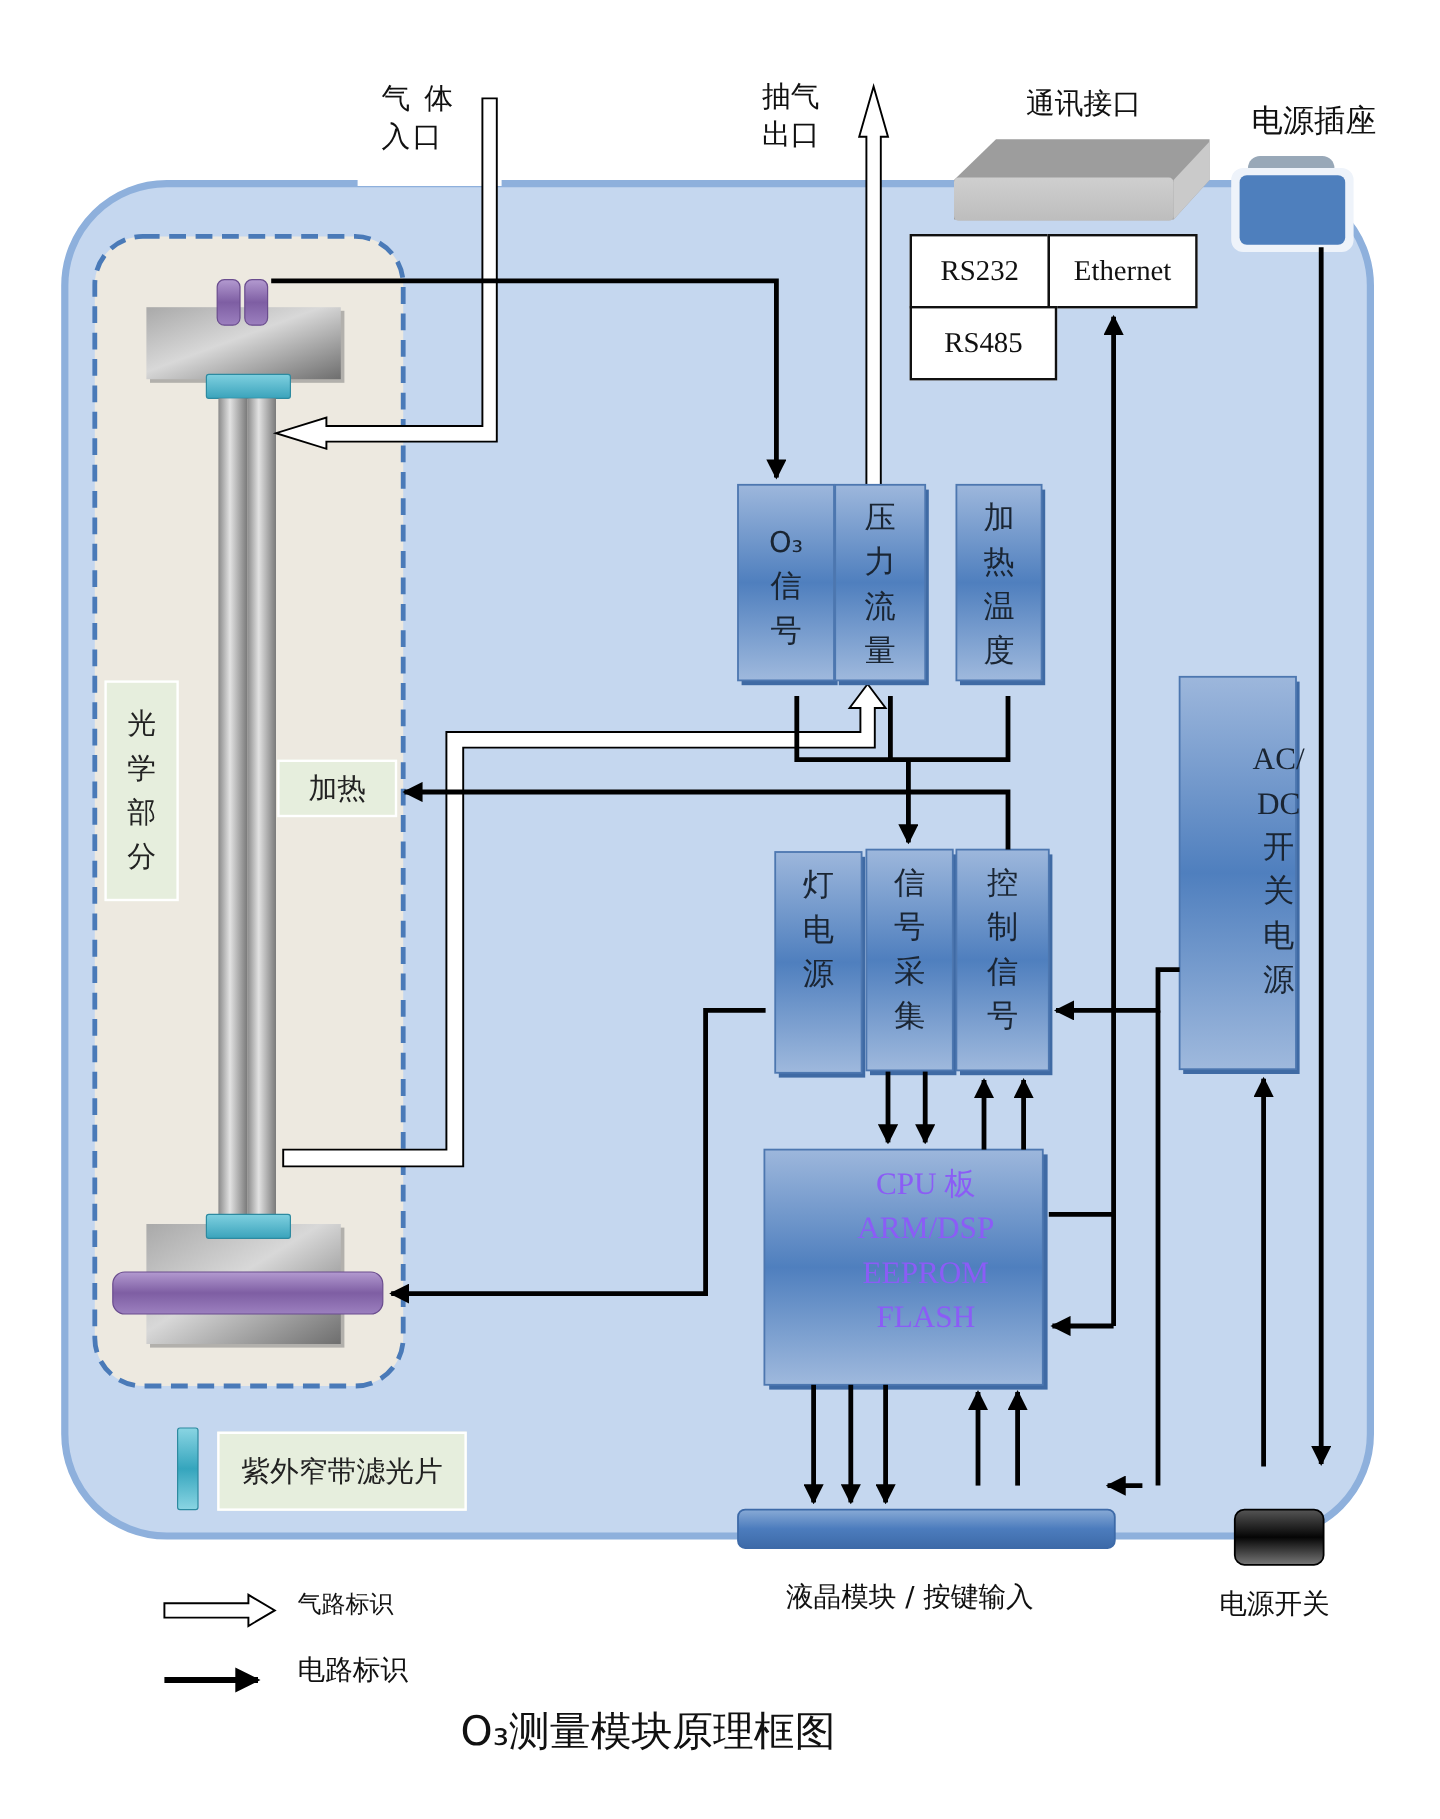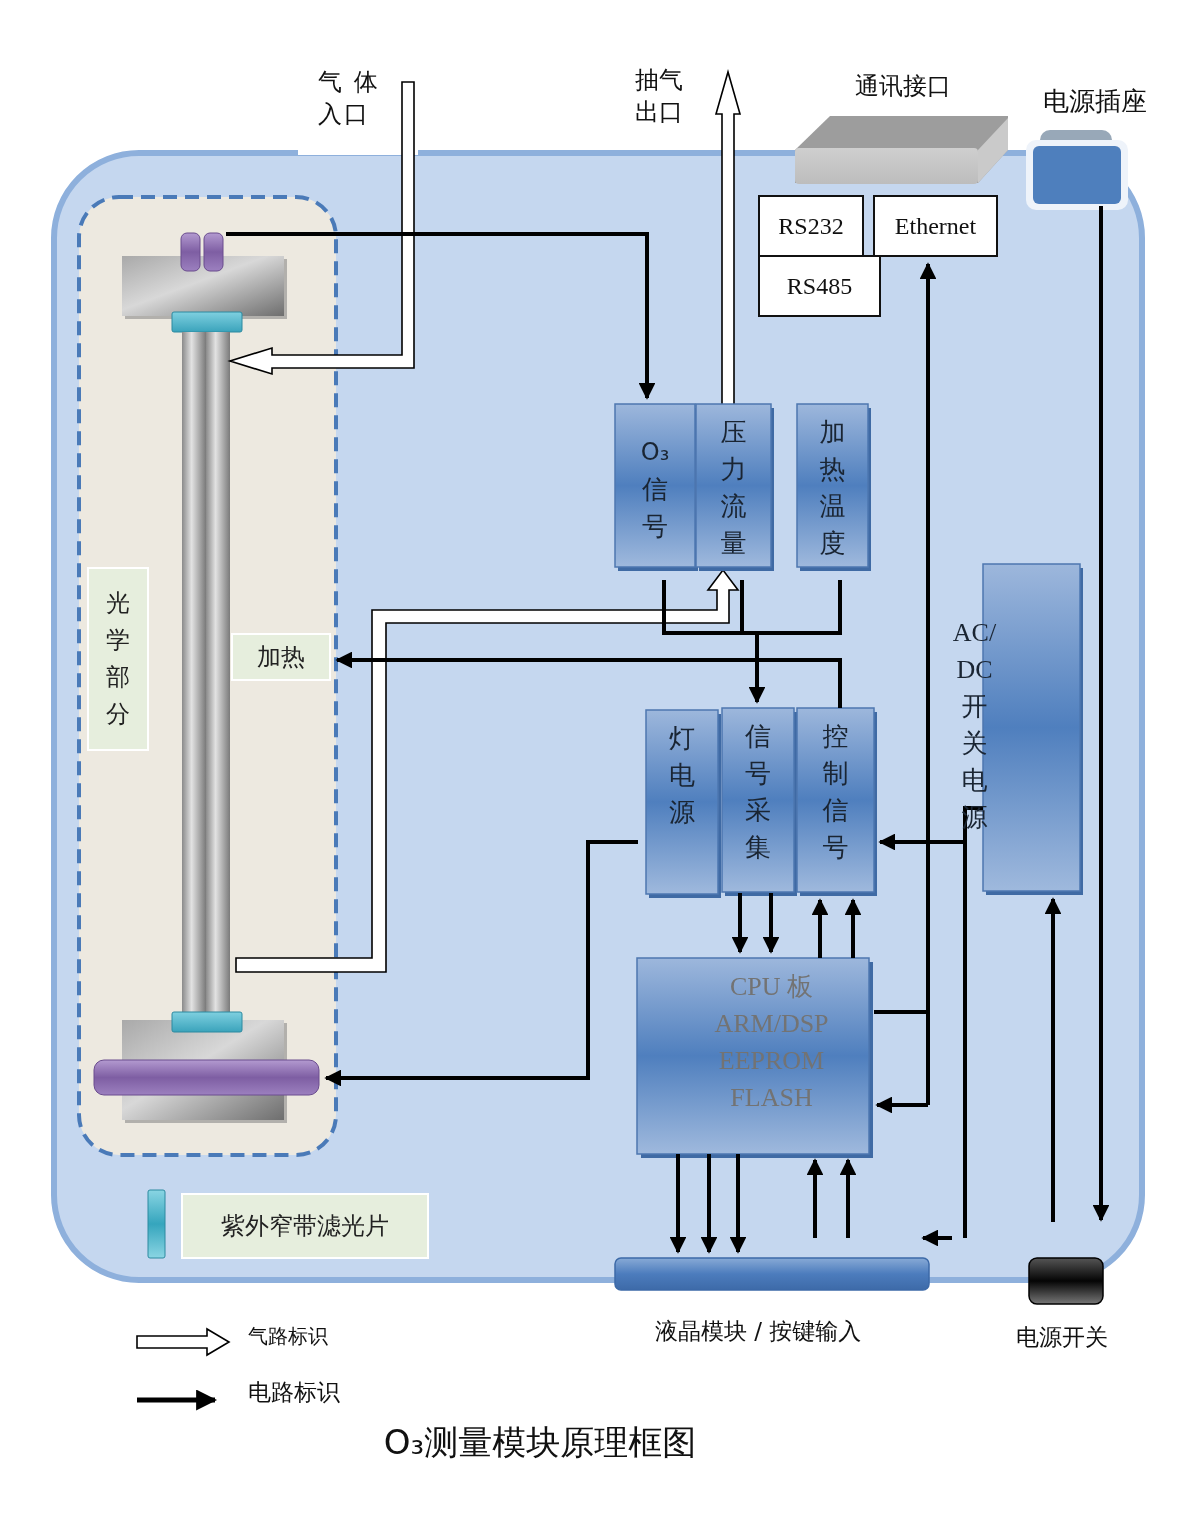--- a/index.html
+++ b/index.html
@@ -10,21 +10,21 @@
   .vtext { position: absolute; display: flex; flex-direction: column; align-items: center;
            font-family: "DejaVu Sans", "Liberation Sans", sans-serif; font-size: 26px; color: #1a2533; line-height: 37px; }
   .serif { font-family: "Liberation Serif", "DejaVu Serif", serif; }
   .cell { position: absolute; background: #fff; border: 2px solid #111; box-sizing: border-box;
           display: flex; align-items: center; justify-content: center;
           font-family: "Liberation Serif", "DejaVu Serif", serif; font-size: 24px; color: #111; }
   .box-note { position: absolute; background: #e6eedd; border: 2px solid #fff; box-sizing: border-box;
               display: flex; align-items: center; justify-content: center;
               font-family: "DejaVu Sans", "Liberation Sans", sans-serif; font-size: 24px; color: #222; }
   .cpu-text { position: absolute; left: 637px; top: 968px; width: 269px; text-align: center;
-              font-family: "Liberation Serif", "DejaVu Serif", serif; font-size: 26px; line-height: 37px; color: #737373; }
+              font-family: "Liberation Serif", "DejaVu Serif", serif; font-size: 26px; line-height: 37px; color: #8b5cf6; }
   .title { position: absolute; left: 0; width: 1080px; top: 1420px; text-align: center;
            font-family: "DejaVu Sans", "Liberation Sans", sans-serif; font-size: 34px; color: #111; }
 </style>
 </head>
 <body>
 
 <svg width="1200" height="1516" viewBox="0 0 1200 1516">
   <defs>
     <linearGradient id="modGrad" x1="0" y1="0" x2="0" y2="1">
       <stop offset="0" stop-color="#9db7dc"></stop>
@@ -197,21 +197,21 @@
   <div>气 体</div>
   <div>入口</div>
 </div>
 <div class="lbl" style="left:635px; top:64px;">
   <div>抽气</div>
   <div>出口</div>
 </div>
 <div class="lbl" style="left:855px; top:70px;">通讯接口</div>
 <div class="lbl" style="left:1043px; top:84px; font-size:26px;">电源插座</div>
 
-<div class="cell" style="left:758px; top:195px; width:106px; height:62px;">RS232</div>
+<div class="cell" style="left:758px; top:195px; width:117px; height:62px;">RS232</div>
 <div class="cell" style="left:873px; top:195px; width:125px; height:62px;">Ethernet</div>
 <div class="cell" style="left:758px; top:255px; width:123px; height:62px;">RS485</div>
 
 <div class="box-note" style="left:87px; top:567px; width:62px; height:184px; flex-direction:column; line-height:37px;">
   <span>光</span>
   <span>学</span>
   <span>部</span>
   <span>分</span>
 </div>
 <div class="box-note" style="left:231px; top:633px; width:100px; height:48px;">加热</div>
@@ -245,37 +245,37 @@
   <span>采</span>
   <span>集</span>
 </div>
 <div class="vtext" style="left:797px; top:718px; width:77px;">
   <span>控</span>
   <span>制</span>
   <span>信</span>
   <span>号</span>
 </div>
 
-<div class="vtext serif" style="left:926px; top:614px; width:97px;">
+<div class="vtext serif" style="left:1017px; top:614px; width:97px;">
   <span class="serif">AC/</span>
   <span class="serif">DC</span>
   <span style="font-family:'DejaVu Sans',sans-serif;">开</span>
   <span style="font-family:'DejaVu Sans',sans-serif;">关</span>
   <span style="font-family:'DejaVu Sans',sans-serif;">电</span>
   <span style="font-family:'DejaVu Sans',sans-serif;">源</span>
 </div>
 
 <div class="cpu-text">
   <div>CPU 板</div>
   <div>ARM/DSP</div>
   <div>EEPROM</div>
   <div>FLASH</div>
 </div>
 
-<div class="box-note" style="left:181px; top:1193px; width:248px; height:66px;">紫外窄带滤光片</div>
+<div class="box-note" style="left:181px; top:1193px; width:208px; height:66px;">紫外窄带滤光片</div>
 
 <div class="lbl" style="left:655px; top:1316px; font-size:23px;">液晶模块 / 按键输入</div>
 <div class="lbl" style="left:1016px; top:1322px; font-size:23px;">电源开关</div>
 
 <div class="lbl" style="left:248px; top:1323px; font-size:20px;text-align:center;">气路标识</div>
 <div class="lbl" style="left:248px; top:1377px; font-size:23px;">电路标识</div>
 
 <div class="title">O₃测量模块原理框图</div>
 
 </body></html>

